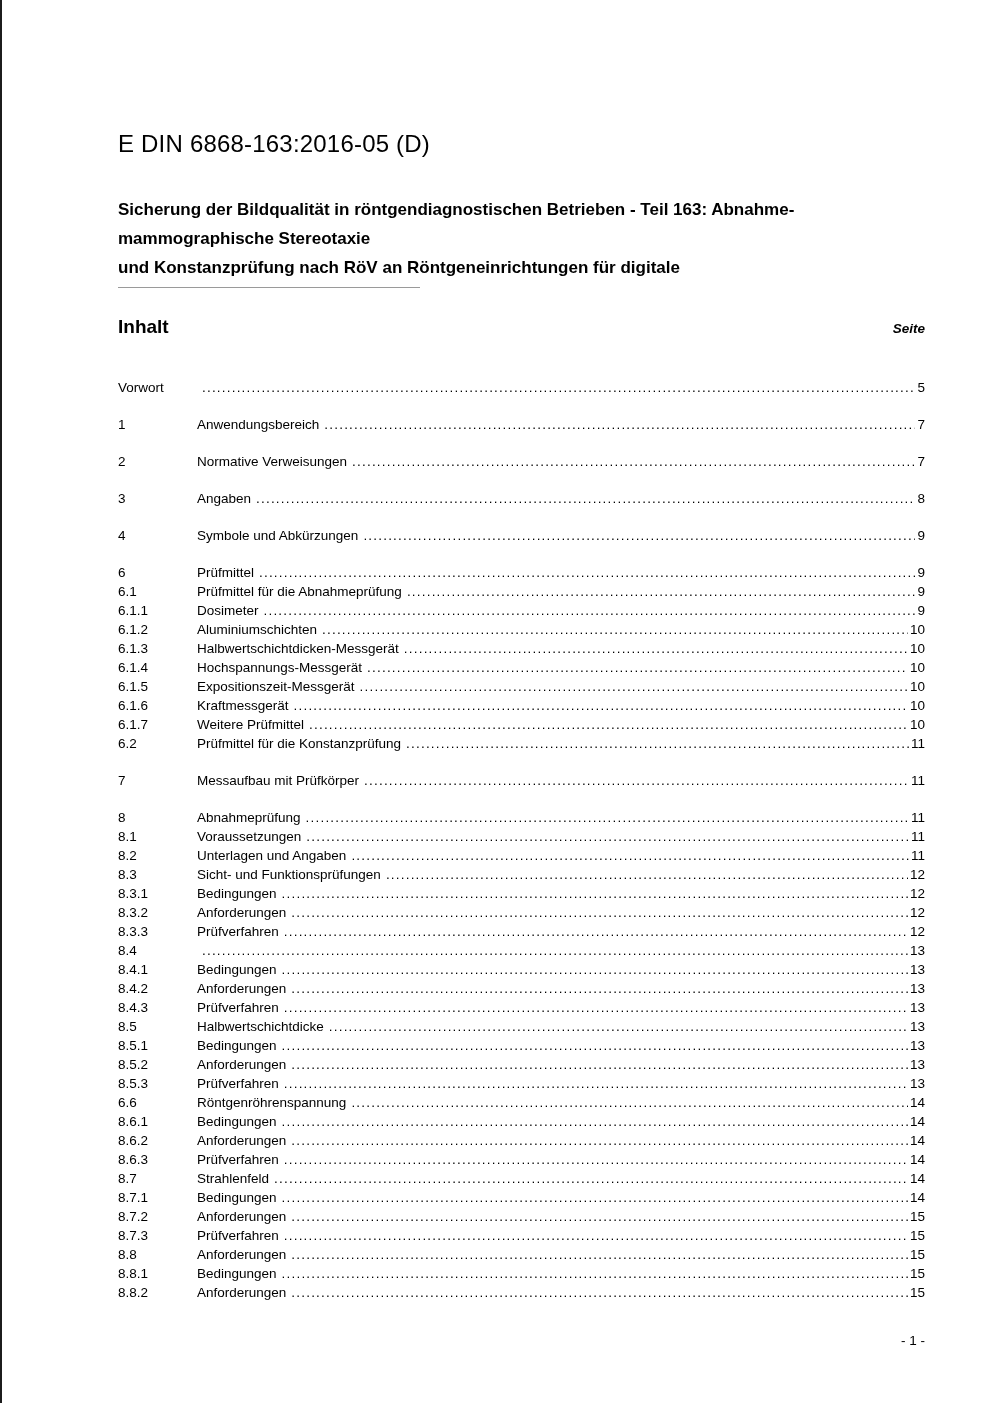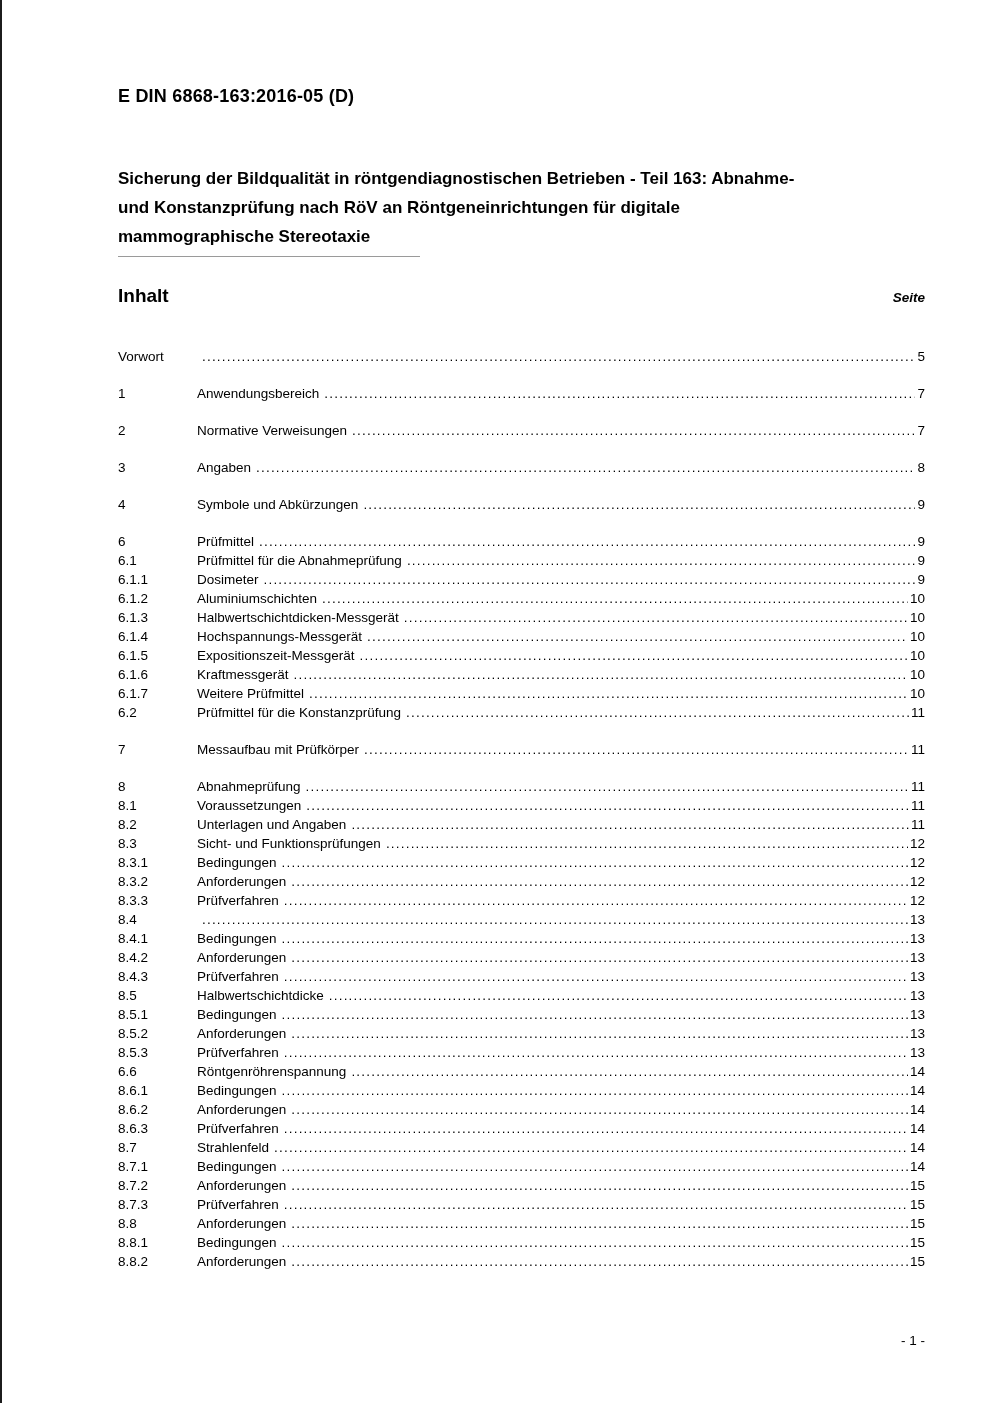--- a/index.html
+++ b/index.html
@@ -15,27 +15,28 @@
   }
   .edge-line {
     position: absolute;
     left: 0; top: 0;
     width: 2px; height: 1403px;
     background: #1c1c1c;
   }
   .content { padding: 86px 67px 0 118px; }
 
   .doc-title {
-    font-size: 18px;
-    font-weight: bold;
+    font-size: 24px;
+    font-weight: normal;
     line-height: 1.15;
     letter-spacing: 0.2px;
+    margin-top: 44px;
   }
   .doc-subtitle {
-    margin-top: 57px;
+    margin-top: 37px;
     font-size: 17px;
     font-weight: bold;
     line-height: 29px;
     max-width: 820px;
   }
   .title-rule {
     margin-top: 5px;
     width: 302px;
     height: 1px;
     background: #9a9a9a;
@@ -85,22 +86,22 @@
 
 <div>
   <div class="edge-line"></div>
 
   <div class="content">
 
     <div class="doc-title">E DIN 6868-163:2016-05 (D)</div>
 
     <div class="doc-subtitle">
       <div>Sicherung der Bildqualität in röntgendiagnostischen Betrieben - Teil 163: Abnahme-</div>
+      <div>mammographische Stereotaxie</div>
       <div>und Konstanzprüfung nach RöV an Röntgeneinrichtungen für digitale</div>
-      <div>mammographische Stereotaxie</div>
     </div>
 
     <div class="title-rule"></div>
 
     <div class="toc-header">
       <div class="toc-heading">Inhalt</div>
       <div class="page-col-label">Seite</div>
     </div>
 
     <div class="toc-list">

